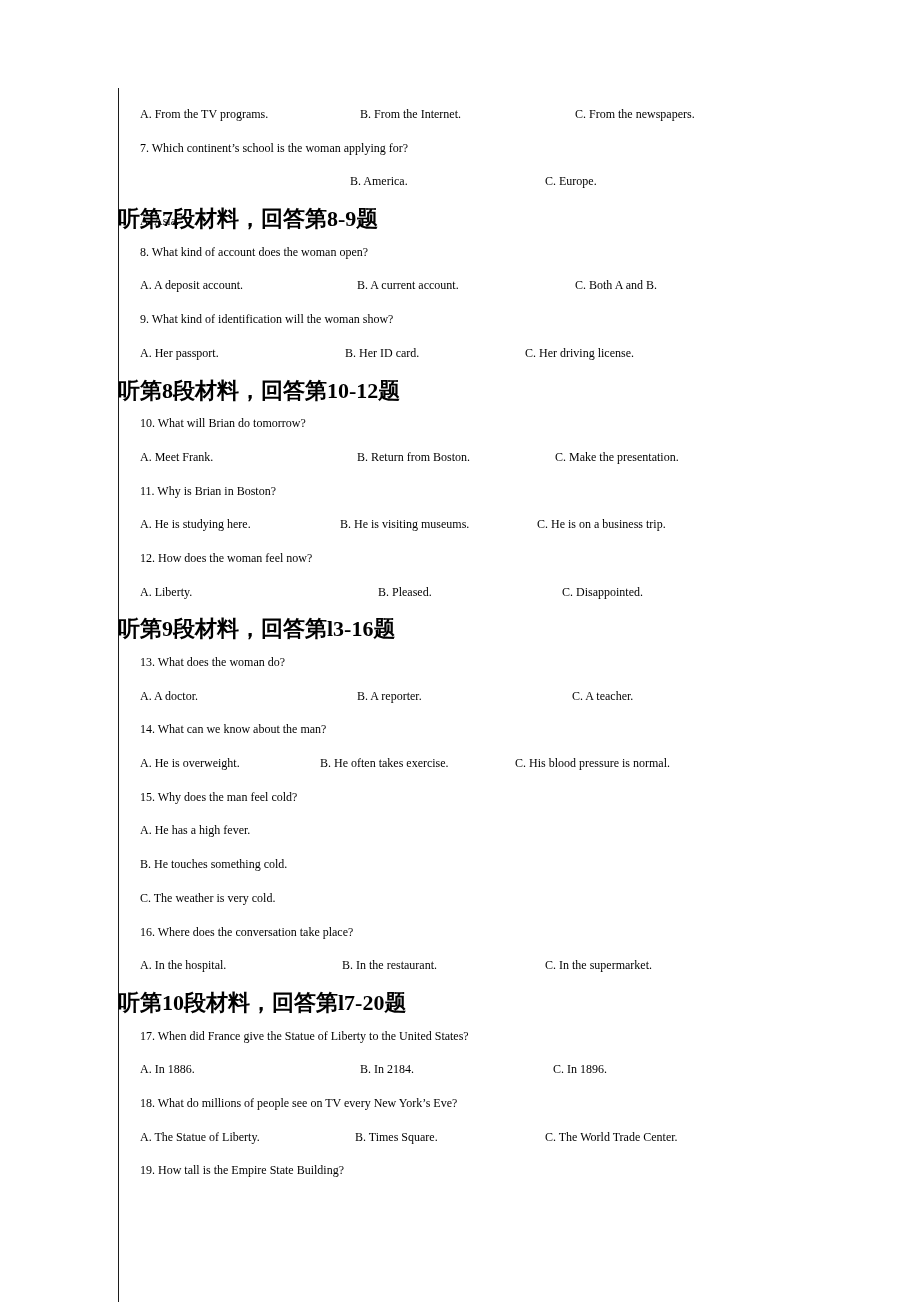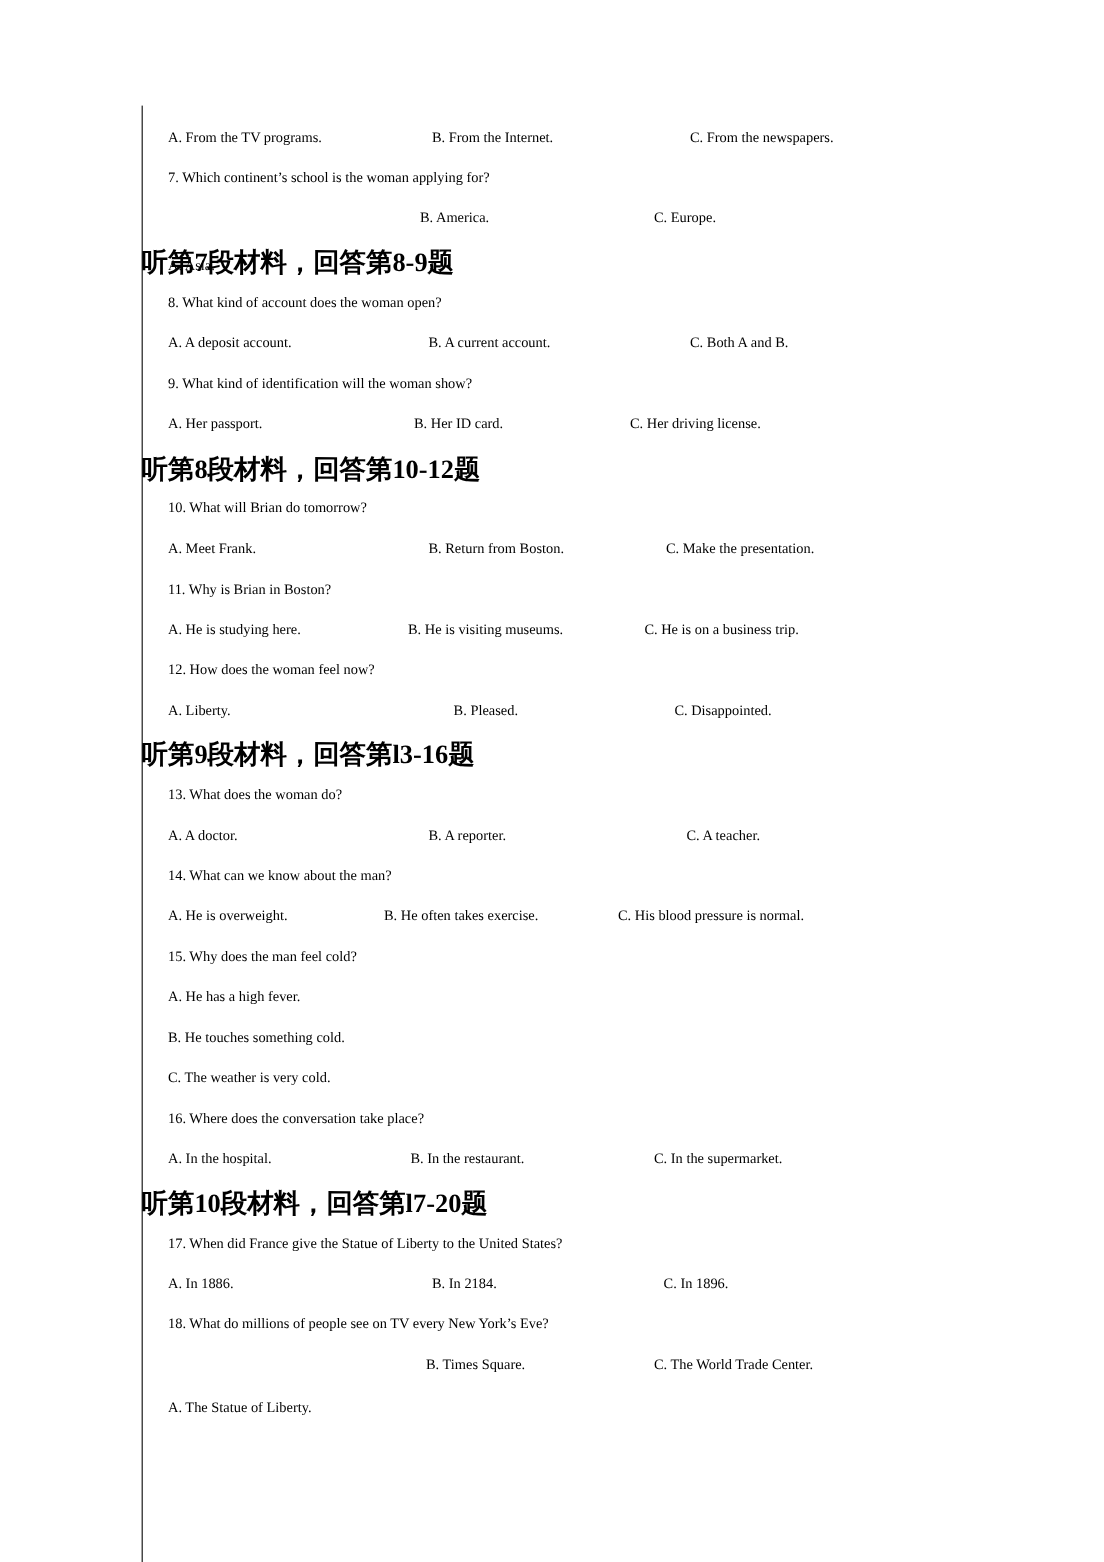--- a/index.html
+++ b/index.html
@@ -127,18 +127,19 @@
       </div>
       <div class="line header">听第10段材料，回答第l7-20题</div>
       <div class="line question">17. When did France give the Statue of Liberty to the United States?</div>
       <div class="line options">
         <span class="opt" style="left: 0px;">A. In 1886.</span>
         <span class="opt" style="left: 220px;">B. In 2184.</span>
         <span class="opt" style="left: 413px;">C. In 1896.</span>
       </div>
       <div class="line question">18. What do millions of people see on TV every New York’s Eve?</div>
       <div class="line options">
-        <span class="opt" style="left: 0px; margin-top: 36px;">A. The Statue of Liberty.</span>
+        <span class="opt" style="left: 0px;">A. The Statue of Liberty.</span>
         <span class="opt" style="left: 215px;">B. Times Square.</span>
         <span class="opt" style="left: 405px;">C. The World Trade Center.</span>
       </div>
+      <div class="line question">19. How tall is the Empire State Building?</div>
     </div>
 </div>
 
 </body></html>

